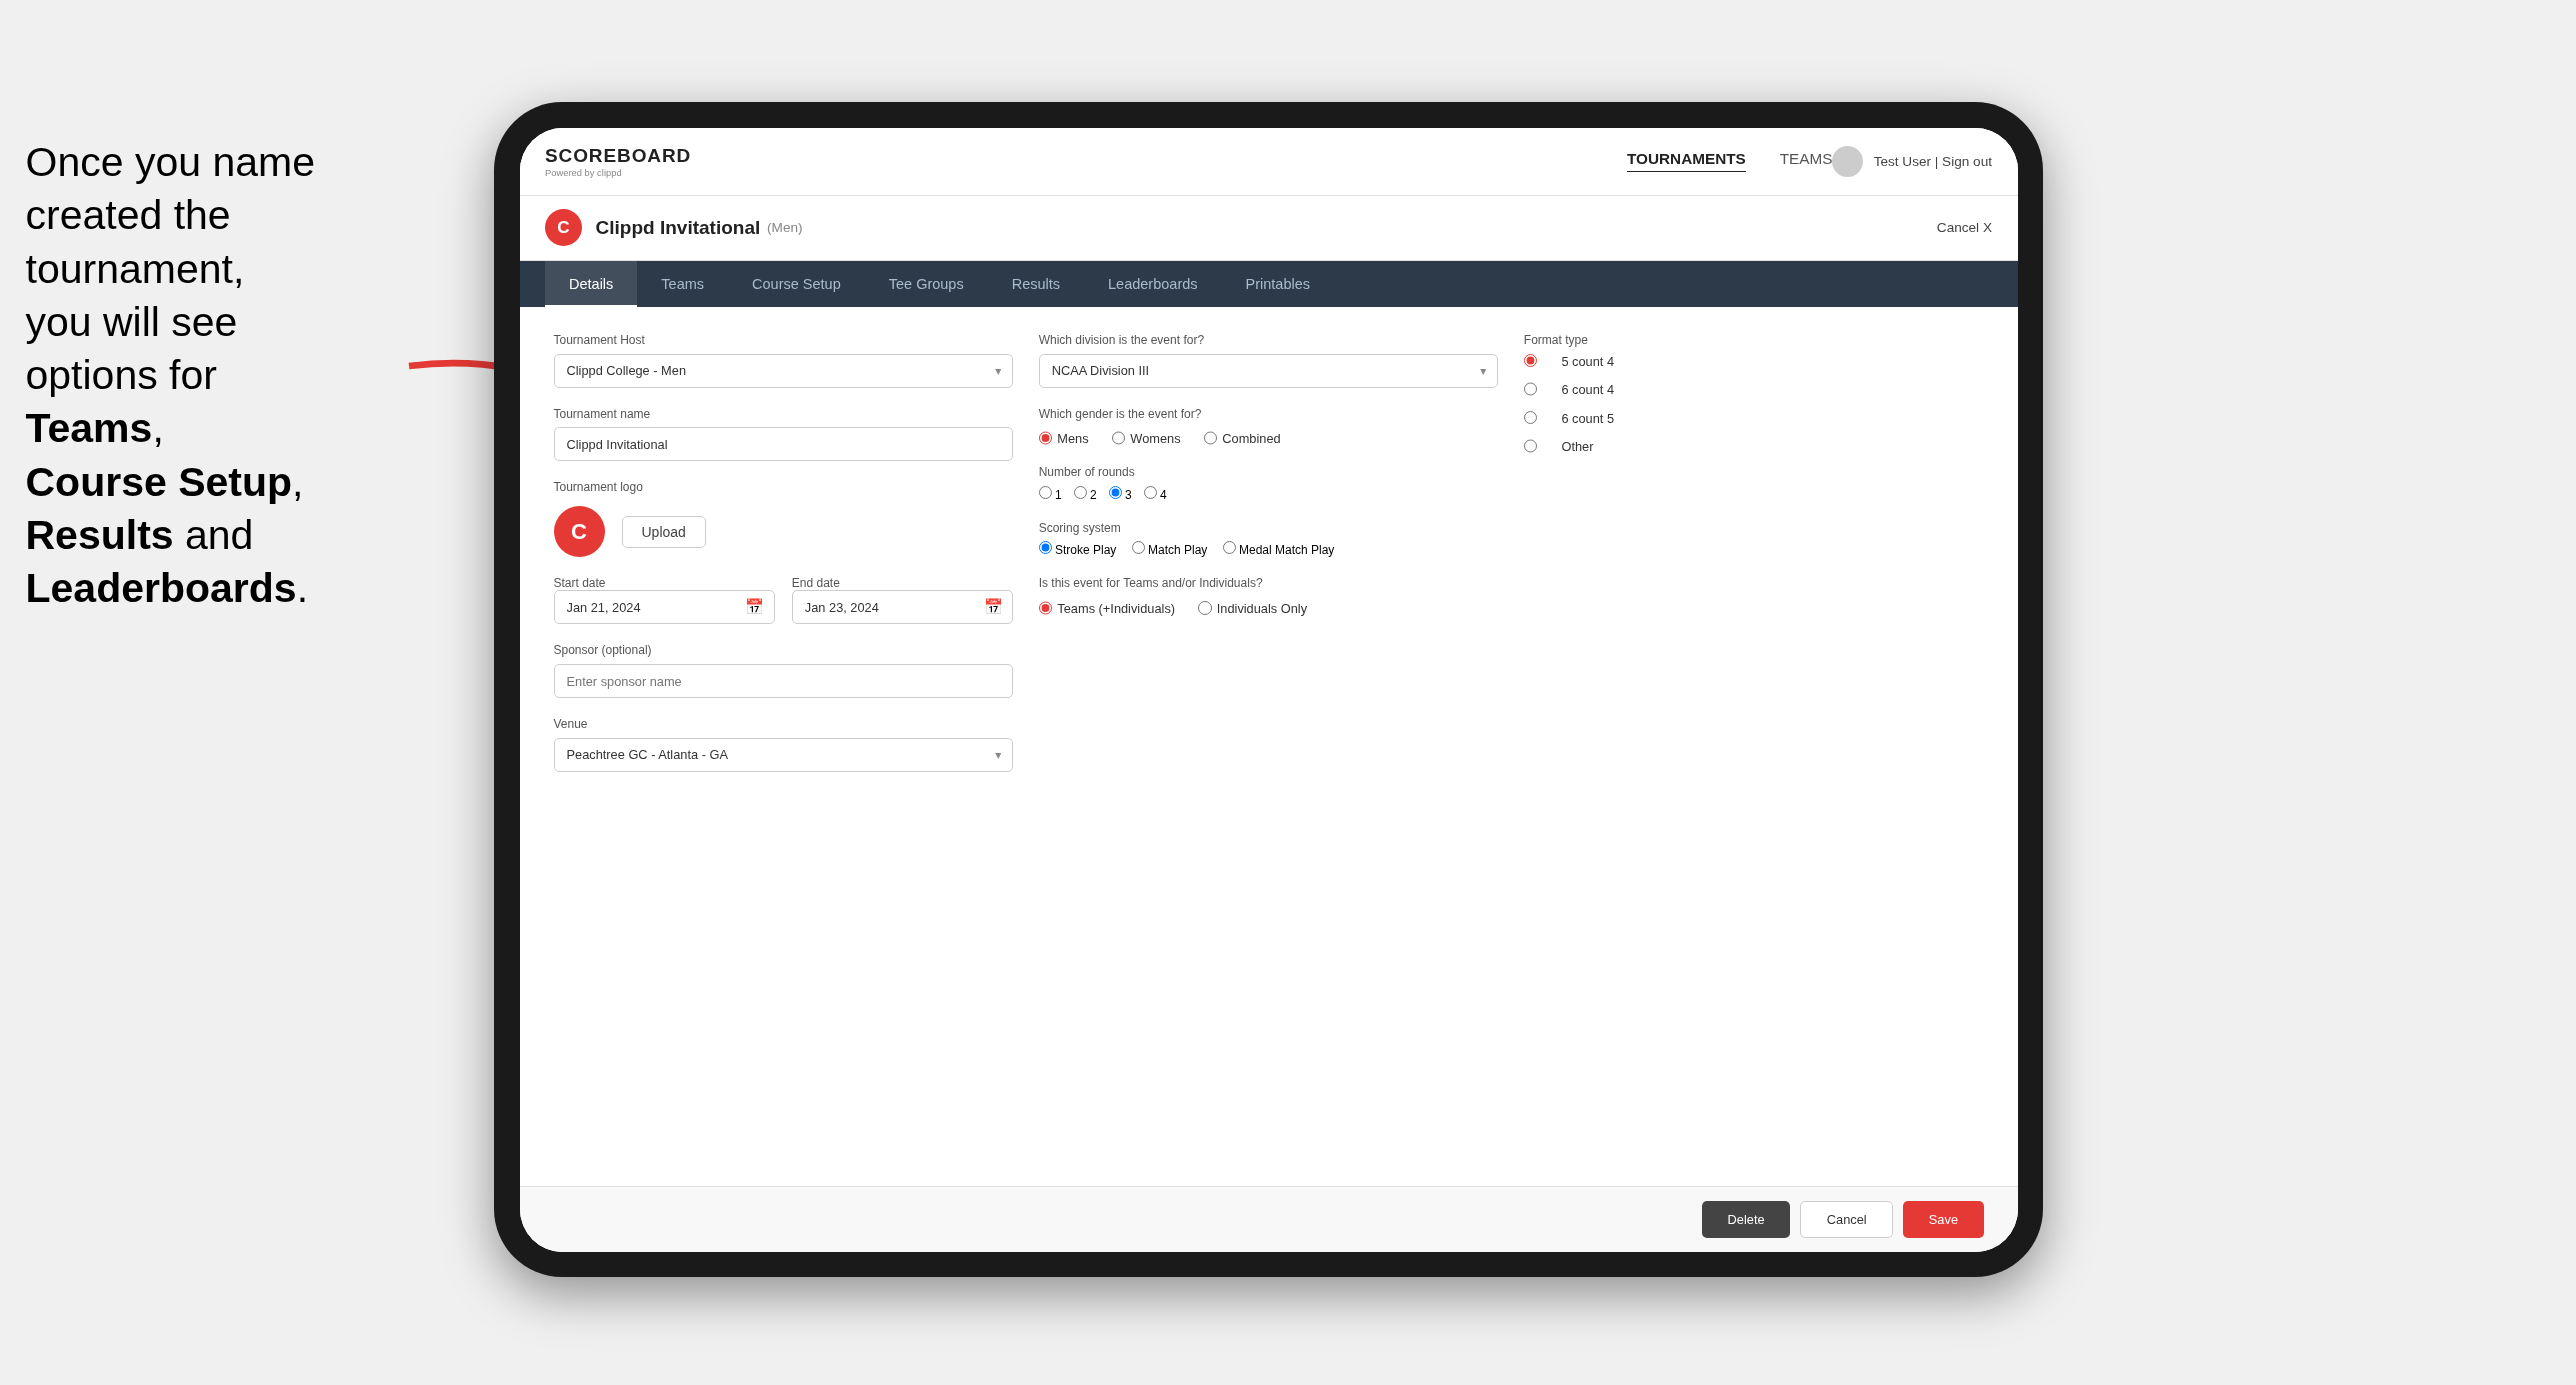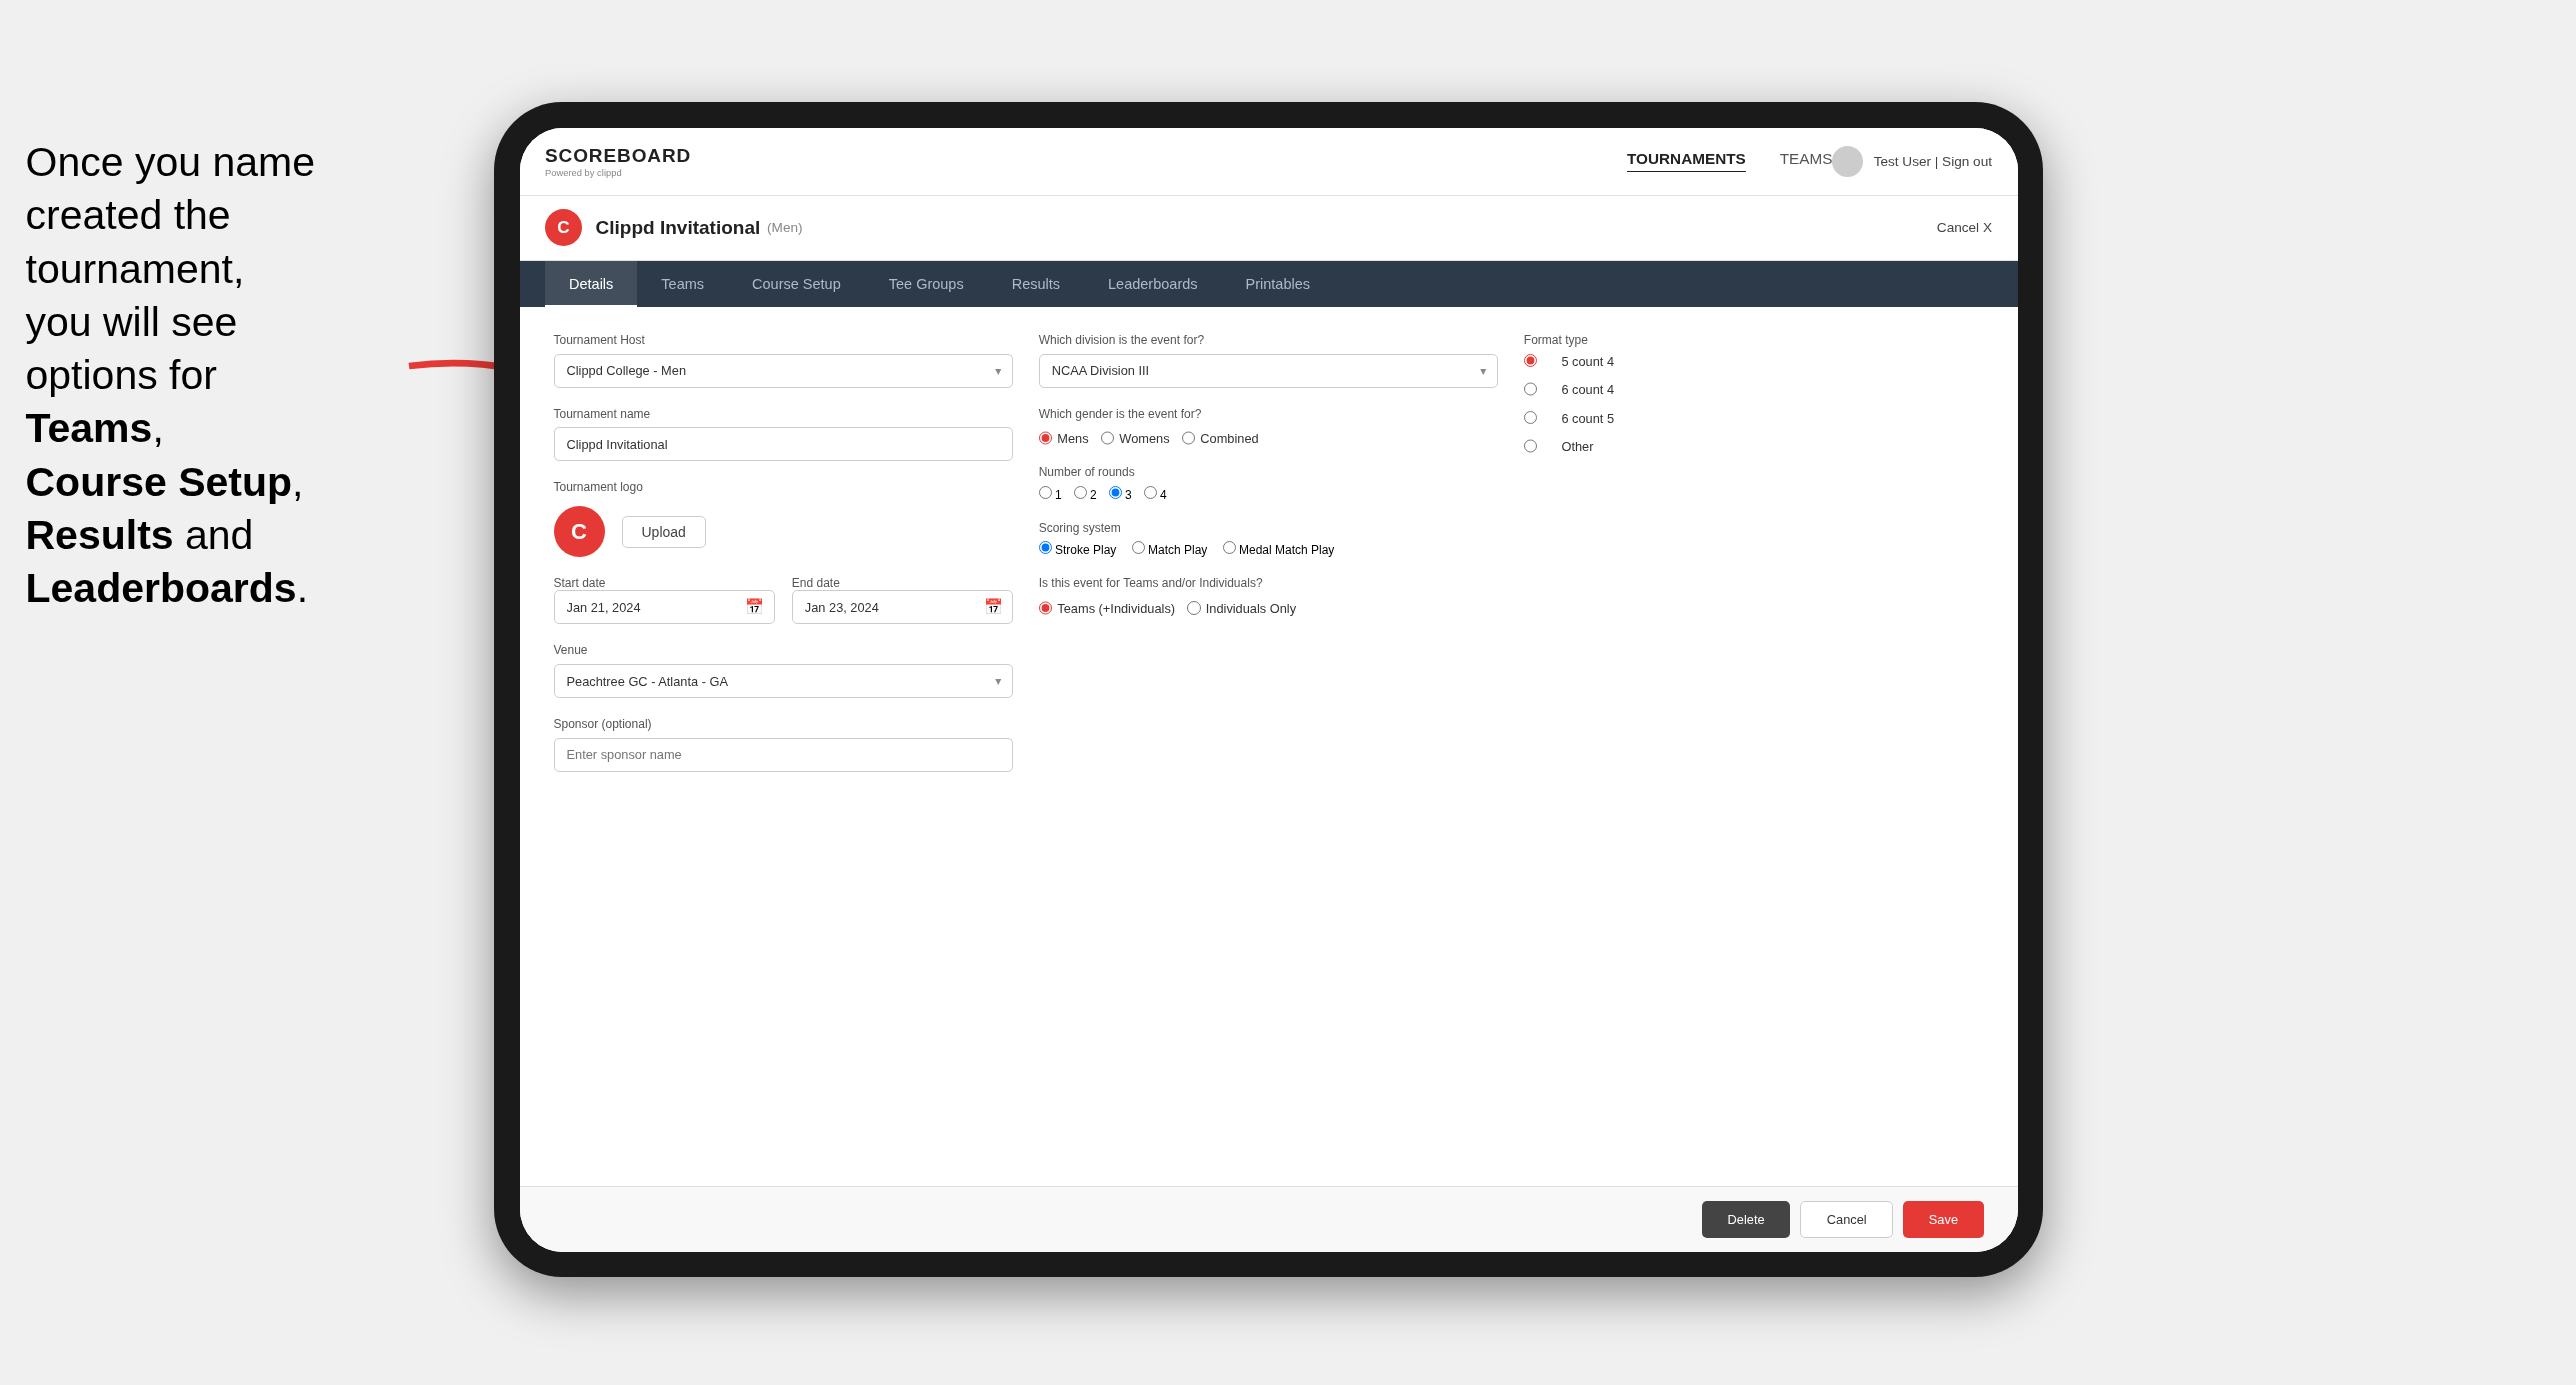--- a/index.html
+++ b/index.html
@@ -306,21 +306,21 @@
       top: 50%;
       transform: translateY(-50%);
       color: #888;
       font-size: 15.3px;
     }
 
     
     .radio-group {
       display: flex;
       align-items: flex-start;
-      gap: 12px;
+      gap: 23px;
       margin-top: 3.4px;
     }
     .radio-group label {
       display: flex;
       align-items: center;
       gap: 5.1px;
       font-size: 12.8px;
       color: #333;
       cursor: pointer;
     }
@@ -496,33 +496,33 @@
                 <label class="form-label">End date</label>
                 <div class="date-input-wrap">
                   <input type="text" value="Jan 23, 2024" style="">
                   <span class="date-icon">📅</span>
                 </div>
               </div>
             </div>
           </div>
 
           <div class="form-group">
+            <label class="form-label">Sponsor (optional)</label>
+            <input class="form-input" type="text" placeholder="Enter sponsor name" style="">
+          </div>
+
+          <div class="form-group">
             <label class="form-label">Venue</label>
             <div class="select-wrapper">
               <select class="form-select">
                 <option>Peachtree GC - Atlanta - GA</option>
               </select>
             </div>
           </div>
 
-          <div class="form-group">
-            <label class="form-label">Sponsor (optional)</label>
-            <input class="form-input" type="text" placeholder="Enter sponsor name" style="">
-          </div>
-
         </div>
 
         <div class="form-col">
 
           <div class="form-group">
             <label class="form-label">Which division is the event for?</label>
             <div class="select-wrapper">
               <select class="form-select">
                 <option>NCAA Division III</option>
               </select>

